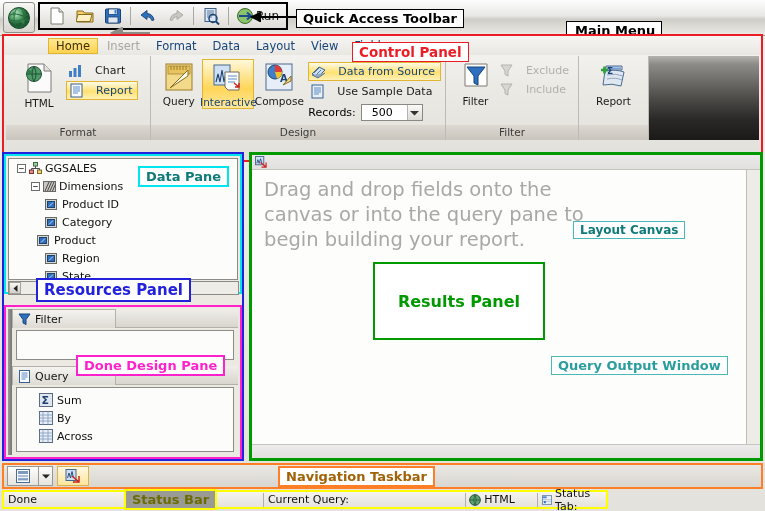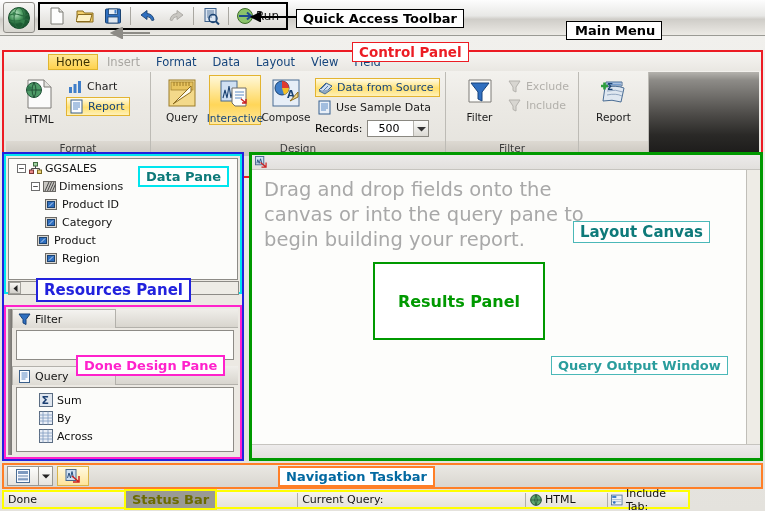--- a/index.html
+++ b/index.html
@@ -57,21 +57,21 @@
     white-space: nowrap;
   }
   #c-qat { left: 296px; top: 9px; }
   #c-mainmenu { left: 566px; top: 21px; padding-left: 8px; }
   .arrow-grey {
     position: absolute; left: 100px; top: 27px; width: 52px; height: 12px;
   }
 
   
   .ribbon-outline {
-    position: absolute; left: 2px; top: 50px; width: 761px; height: 128px;
+    position: absolute; left: 2px; top: 34px; width: 761px; height: 128px;
     border: 2px solid #ec1c24;
     background: linear-gradient(#f7f6f3 0%, #eceae5 40%, #e2e0da 100%);
   }
   .tabstrip {
     position: absolute; left: 0; top: 0; width: 100%; height: 19px;
     display: flex; align-items: center; padding-left: 44px;
     background: linear-gradient(#f6f5f2, #e9e7e2);
   }
   .tab {
     font-size: 11.5px; color: #16457c; padding: 1px 7px; margin-right: 2px;
@@ -108,21 +108,21 @@
   }
   .bigbtn .lbl { font-size: 10.5px; color: #1b1b1b; margin-top: 2px; white-space: nowrap;}
   .bigbtn.sel {
     background: linear-gradient(#fff8d9, #ffd659 60%, #ffe89d);
     border: 1px solid #e3b431;
     width: 52px;
   }
   .bigbtn.sel .lbl { color: #16457c; }
   .smallcol { display: flex; flex-direction: column; gap: 2px; padding-top: 3px; }
   .smallbtn {
-    display: flex; align-items: center; gap: 4px; padding: 1px 5px 1px 2px;
+    display: flex; align-items: center; gap: 12px; padding: 1px 5px 1px 2px;
     font-size: 11px; color: #1b1b1b; white-space: nowrap;
   }
   .smallbtn.sel {
     background: linear-gradient(#fffbe6, #ffe172 55%, #fff1b8);
     border: 1px solid #e3b431;
     color: #16457c;
   }
   .smallbtn.disabled { color: #b2b0ab; }
   .recrow { display: flex; align-items: center; gap: 5px; font-size: 11px; margin-top: 2px;}
   .combo {
@@ -222,45 +222,45 @@
   }
   .canvas-bottombar {
     position: absolute; left: 0; bottom: 0; right: 0; height: 14px;
     background: linear-gradient(#eeecec,#e3e1dd);
     border-top: 1px solid #c6c4bf;
   }
   .canvas-scroll-v {
     position: absolute; right: 0; top: 15px; bottom: 14px; width: 14px;
     background: #eeece6; border-left: 1px solid #c0beb8;
   }
-  #c-layoutcanvas { left: 573px; top: 221px; color: #0e7a7a; border: 1px solid #4bb8b8; font-size: 15px; }
+  #c-layoutcanvas { left: 573px; top: 221px; color: #0e7a7a; border: 1px solid #4bb8b8; font-size: 12px; }
   #c-results { left: 373px; top: 262px; color: #009900; border: 2px solid #009900;
                font-size: 16px; width: 172px; height: 78px;
                display: flex; align-items: center; justify-content: center; }
   #c-queryout { left: 551px; top: 356px; color: #2a9d9d; border: 1px solid #4bb8b8; font-size: 13px; }
 
   
   .nav-outline {
     position: absolute; left: 2px; top: 463px; width: 761px; height: 26px;
     border: 2px solid #ff7f27;
     background: linear-gradient(#eae8e3,#d9d6d0);
     display: flex; align-items: center; padding-left: 3px;
   }
   .nav-btn {
     width: 32px; height: 20px; background: linear-gradient(#fdfdfc,#e6e4df);
     border: 1px solid #9a9892; display: flex; align-items: center; justify-content: center;
   }
   .nav-btn.sel { background: linear-gradient(#fff9e2,#ffe59a); border-color: #d9b44a; }
   .nav-arrow { width: 14px; height: 20px; background: linear-gradient(#fdfdfc,#e6e4df);
     border: 1px solid #9a9892; border-left: 0; display:flex;align-items:center;justify-content:center;}
-  #c-navtask { left: 278px; top: 466px; color: #0369a1; border: 2px solid #ff7f27; font-size: 13px; }
+  #c-navtask { left: 278px; top: 466px; color: #a16207; border: 2px solid #ff7f27; font-size: 13px; }
 
   
   .status-outline {
-    position: absolute; left: 2px; top: 490px; width: 688px; height: 19px;
+    position: absolute; left: 2px; top: 490px; width: 606px; height: 19px;
     border: 2px solid #ffff00;
     background: linear-gradient(#f5f3ee,#e6e3dd);
     display: flex; align-items: center;
     font-size: 11px; color: #111;
   }
   .st-cell { height: 15px; display: flex; align-items: center; gap: 3px; padding: 0 4px; }
   .st-div { width: 1px; height: 14px; background: #b0aea8; }
   #c-status { left: 124px; top: 489px; color: #6b6b00; border: 2px solid #ffff00;
               background: #9a9a94; font-size: 13px; }
 
@@ -562,20 +562,28 @@
       <span>Product</span>
     </div>
     <div class="tree-row" style="padding-left:36px">
       <svg class="icn" width="13" height="13" viewBox="0 0 13 13" style="margin-right:4px">
         <rect x="0.5" y="1.5" width="11" height="10" fill="#d7d5d0" stroke="#6a6864"></rect>
         <rect x="2.5" y="3.5" width="7" height="6" fill="#2f6fc0" stroke="#1b4372"></rect>
         <path d="M4 8.5 L8 4.5" stroke="#bcd4ee" stroke-width="1"></path>
       </svg>
       <span>Region</span>
     </div>
+    <div class="tree-row" style="padding-left:36px">
+      <svg class="icn" width="13" height="13" viewBox="0 0 13 13" style="margin-right:4px">
+        <rect x="0.5" y="1.5" width="11" height="10" fill="#d7d5d0" stroke="#6a6864"></rect>
+        <rect x="2.5" y="3.5" width="7" height="6" fill="#2f6fc0" stroke="#1b4372"></rect>
+        <path d="M4 8.5 L8 4.5" stroke="#bcd4ee" stroke-width="1"></path>
+      </svg>
+      <span>State</span>
+    </div>
   </div>
 
   <div class="tree-scroll-v" style="display:flex;flex-direction:column;align-items:center;justify-content:space-between;">
     <div class="sb-btn">
       <svg width="7" height="5" viewBox="0 0 7 5">
           <path d="M0 4.5 L3.5 0.5 L7 4.5 Z" fill="#222"></path>
         </svg>
     </div>
     <div class="sb-thumb" style="height:60px;margin-bottom:auto;margin-top:0"></div>
     <div class="sb-btn">
@@ -707,19 +715,19 @@
       <span>HTML</span>
     </div>
     <div class="st-div"></div>
     <div class="st-cell">
       <svg width="13" height="12" viewBox="0 0 14 13">
         <rect x="0.5" y="0.5" width="13" height="12" fill="#eef2f7" stroke="#4a6d94"></rect>
         <rect x="1.5" y="1.5" width="5" height="2.5" fill="#3f7ec9"></rect>
         <path d="M1.5 6h11M1.5 8.5h11" stroke="#8aa3c2" stroke-width="0.8"></path>
         <circle cx="4" cy="9.5" r="1.6" fill="#2f6fc0"></circle>
       </svg>
-      <span>Include Tab:</span>
+      <span>Status Tab:</span>
     </div>
   </div>
 
   <div class="callout" id="c-status">Status Bar</div>
 
 </div>
 
 </body></html>

